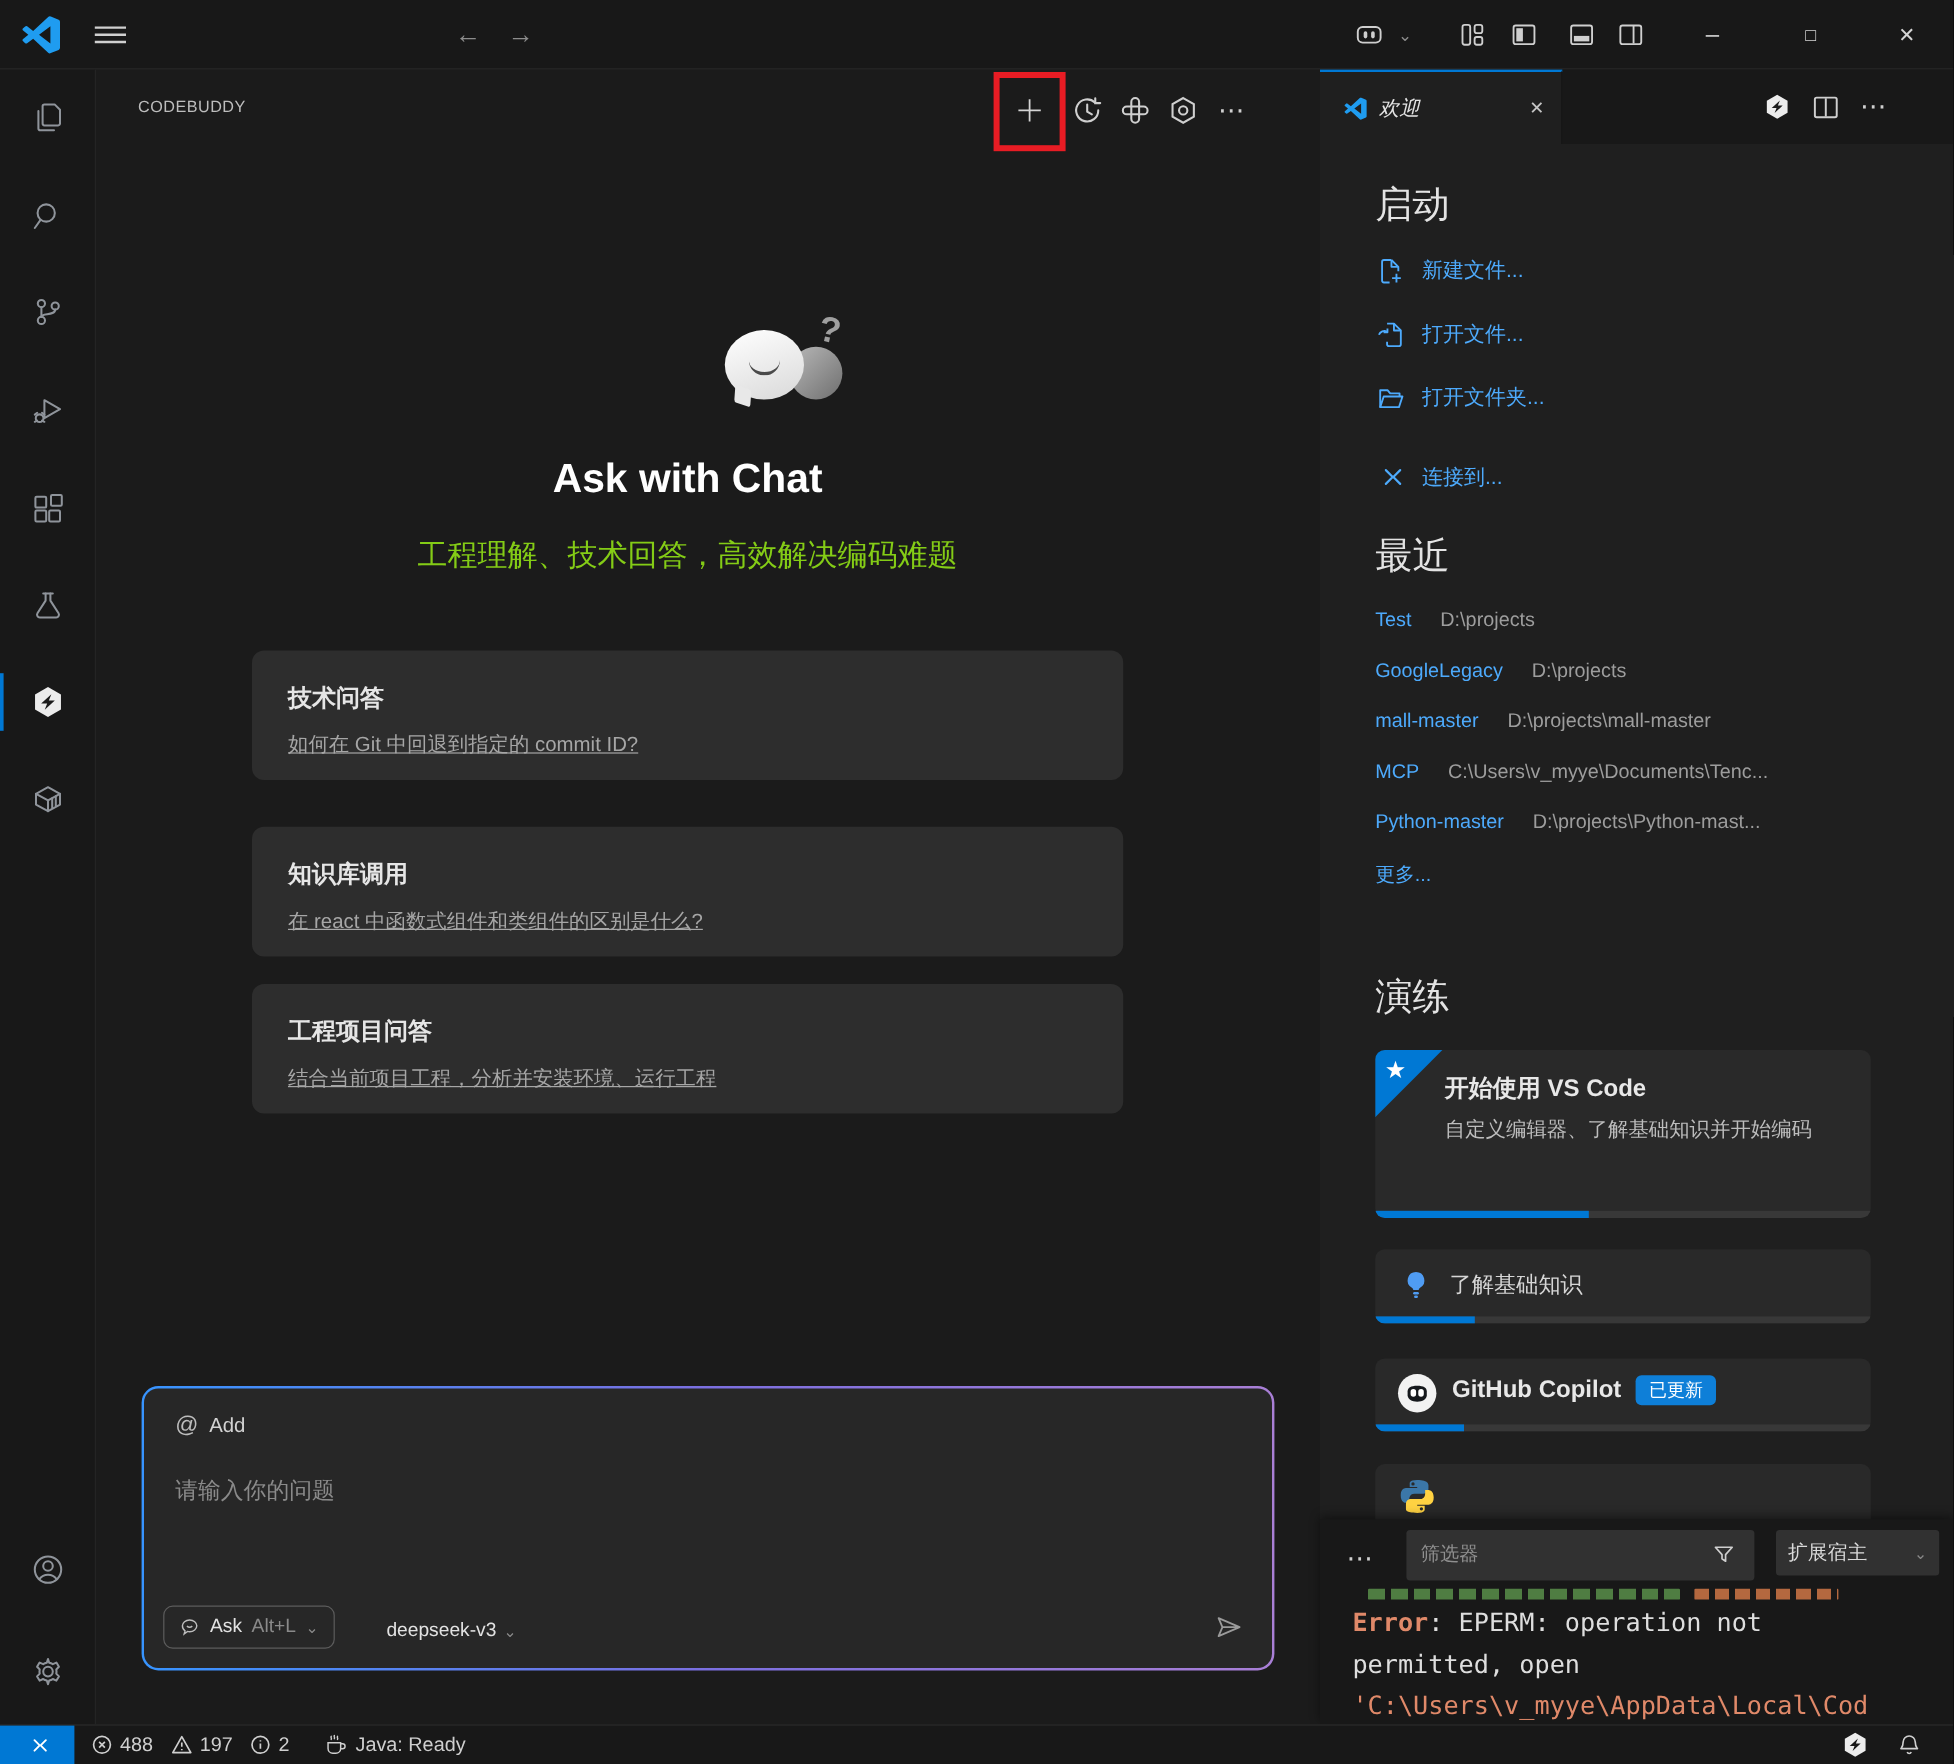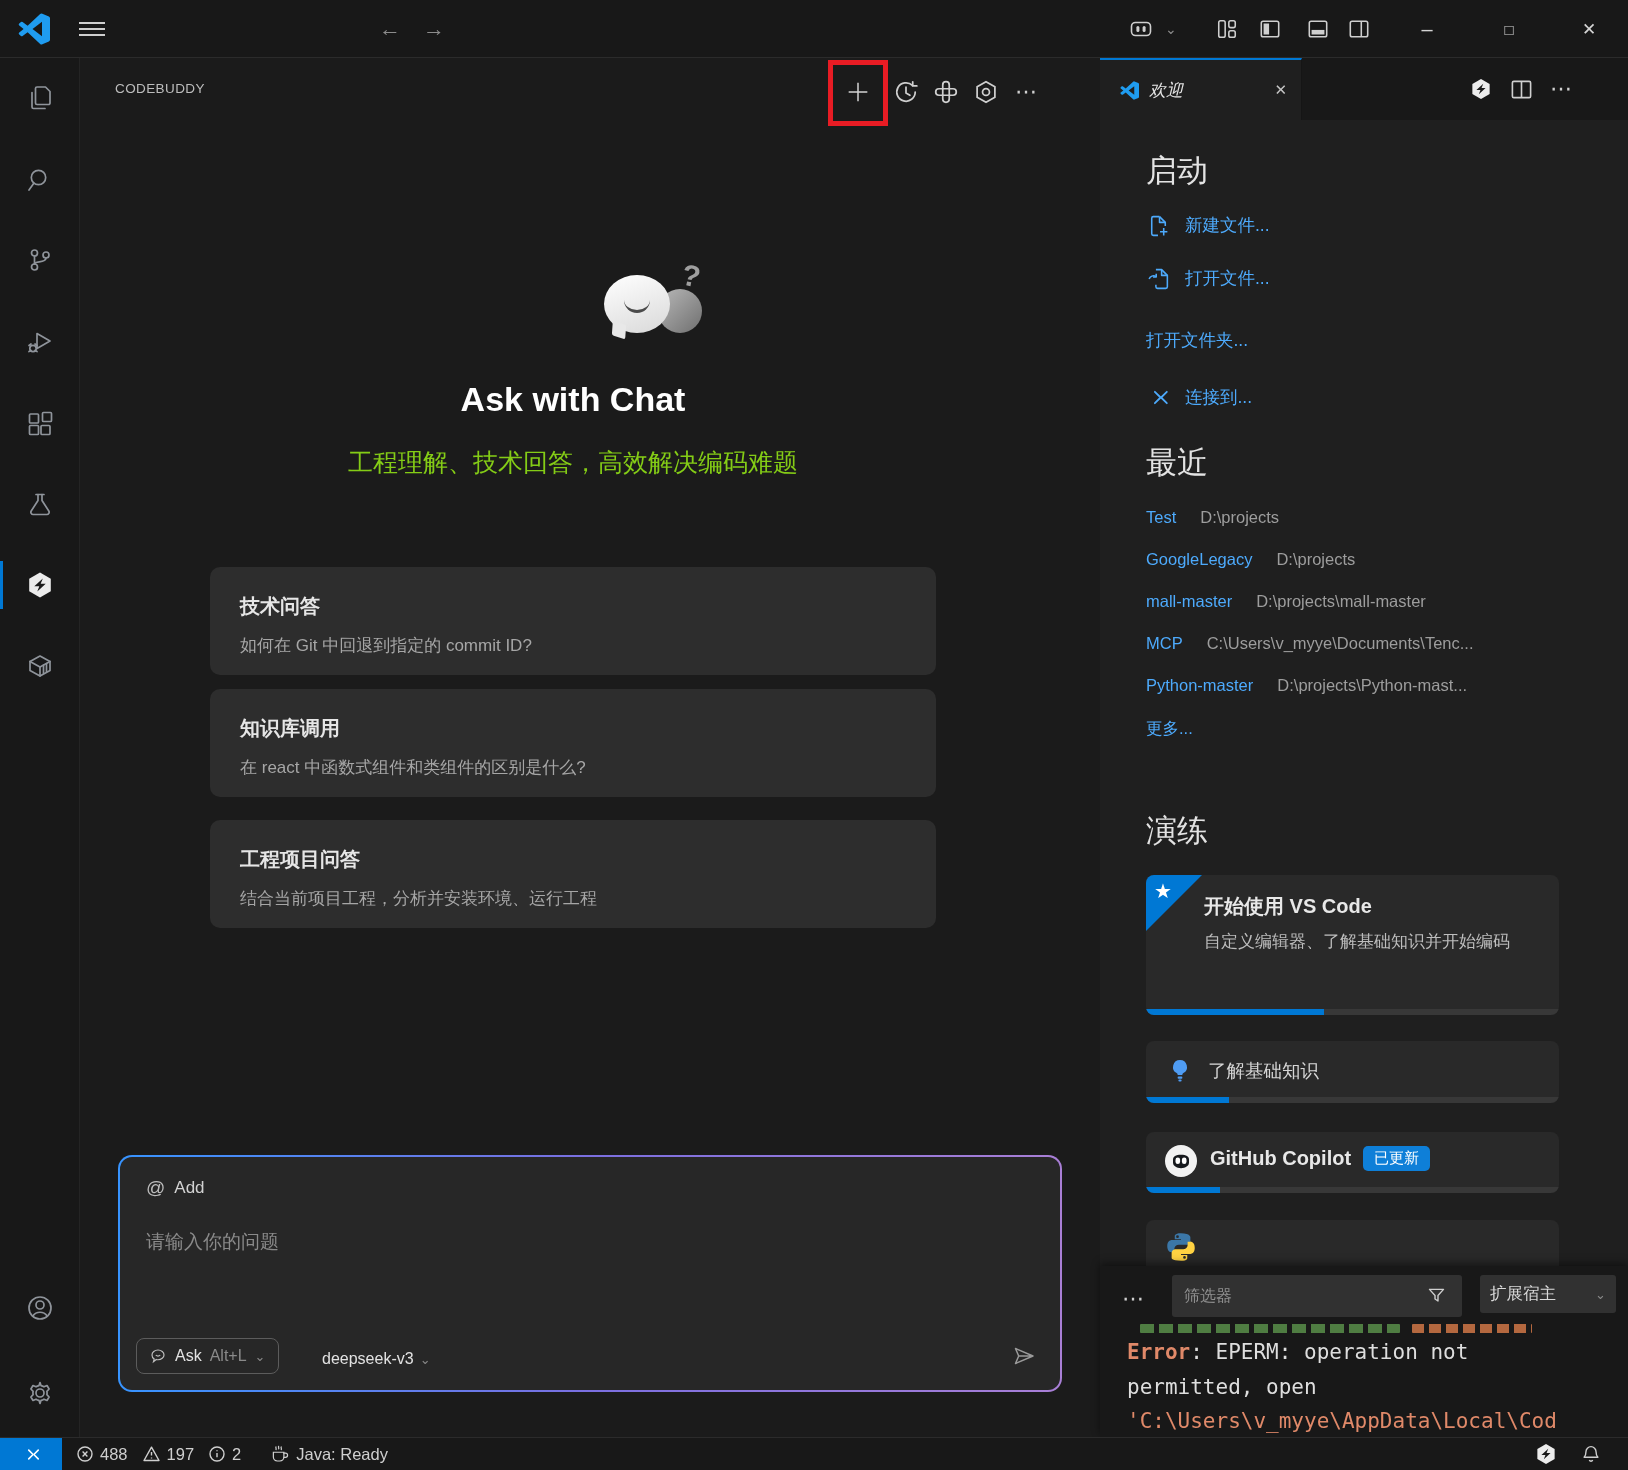--- a/index.html
+++ b/index.html
@@ -21,21 +21,21 @@
   .act-stroke { fill:none; stroke:#8f949b; stroke-width:1.7; stroke-linejoin:round; stroke-linecap:round; }
 
   
   #sidebar { position:absolute; left:80px; top:58px; width:1020px; height:1379px; background:#1b1b1b; }
   #sb-title { position:absolute; left:35px; top:23px; font-size:13.5px; letter-spacing:.4px; color:#bdbdbd; }
   .sb-tool { position:absolute; top:17px; width:34px; height:34px; display:flex; align-items:center; justify-content:center; }
   #hl-red { position:absolute; left:748px; top:2px; width:60px; height:66px; border:5px solid #e81c24; z-index:5; }
   .hero-wrap { position:absolute; left:130px; width:726px; text-align:center; }
   .sb-card { position:absolute; left:130px; width:726px; height:108px; background:#2d2d2d; border-radius:10px; padding:26px 30px; text-align:left; cursor:pointer; }
   .sb-card h3 { font-size:20px; color:#e6e6e6; font-weight:bold; margin-bottom:14px; }
-  .sb-card p  { font-size:17px; color:#a6a6a6; }
+  .sb-card p  { font-size:17px; color:#a6a6a6;text-decoration:underline; }
 
   
   #hero-icon { position:absolute; left:506px; top:205px; width:130px; height:90px; }
   .bub-gray { position:absolute; left:72px; top:26px; width:44px; height:44px; border-radius:50%; background:linear-gradient(135deg,#b9b9b9,#6f6f6f); }
   .bub-white { position:absolute; left:18px; top:12px; width:66px; height:58px; border-radius:50%; background:linear-gradient(160deg,#ffffff,#d9d9d9); }
   .bub-tail { position:absolute; left:26px; top:60px; width:14px; height:14px; background:#e8e8e8; transform:rotate(18deg) skew(14deg); border-radius:2px; }
   .bub-smile { position:absolute; left:38px; top:36px; width:26px; height:14px; border-bottom:3.5px solid #4a4a4a; border-radius:0 0 13px 13px; }
   .bub-q { position:absolute; left:96px; top:-4px; font-size:30px; font-weight:bold; color:#9f9f9f; transform:rotate(12deg); }
 
   
@@ -275,21 +275,21 @@
     <div id="hero-icon">
       <div class="bub-gray"></div>
       <div class="bub-white"></div>
       <div class="bub-tail"></div>
       <div class="bub-smile"></div>
       <div class="bub-q">?</div>
     </div>
     <div class="hero-wrap" style="top:322px;font-size:34px;font-weight:bold;color:#fff;">Ask with Chat</div>
     <div class="hero-wrap" style="top:388px;font-size:25px;color:#84cc16;">工程理解、技术回答，高效解决编码难题</div>
 
-    <div class="sb-card" style="top:509px;">
+    <div class="sb-card" style="top:484px;">
       <h3>技术问答</h3>
       <p>如何在 Git 中回退到指定的 commit ID?</p>
     </div>
     <div class="sb-card" style="top:631px;">
       <h3>知识库调用</h3>
       <p>在 react 中函数式组件和类组件的区别是什么?</p>
     </div>
     <div class="sb-card" style="top:762px;">
       <h3>工程项目问答</h3>
       <p>结合当前项目工程，分析并安装环境、运行工程</p>
@@ -374,21 +374,21 @@
       <svg width="25" height="25" viewBox="0 0 24 24">
           <g fill="none" stroke="#4daafc" stroke-width="1.5" stroke-linejoin="round">
             <path d="M9.5 3.5H15L20.5 9v11A1.5 1.5 0 0 1 19 21.5h-8A1.5 1.5 0 0 1 9.5 20v-2"></path>
             <path d="M15 3.5V9h5.5"></path>
             <path d="M3 12.5a4.5 4.5 0 0 1 6.5-2.5"></path>
             <path d="M9.8 7.4v3.1H6.7"></path>
           </g>
         </svg>
       <span>打开文件...</span>
     </div>
-    <div class="start-link" style="top:256px;flex-direction:column;">
+    <div class="start-link" style="top:256px;">
       <svg width="25" height="25" viewBox="0 0 24 24">
           <g fill="none" stroke="#4daafc" stroke-width="1.5" stroke-linejoin="round">
             <path d="M4 19.5 6.8 11h15l-2.8 8.5z"></path>
             <path d="M4 19.5V6h6l2 2.5h7.5V11"></path>
           </g>
         </svg>
       <span>打开文件夹...</span>
     </div>
     <div class="start-link" style="top:322px;">
       <svg width="25" height="25" viewBox="0 0 24 24">

